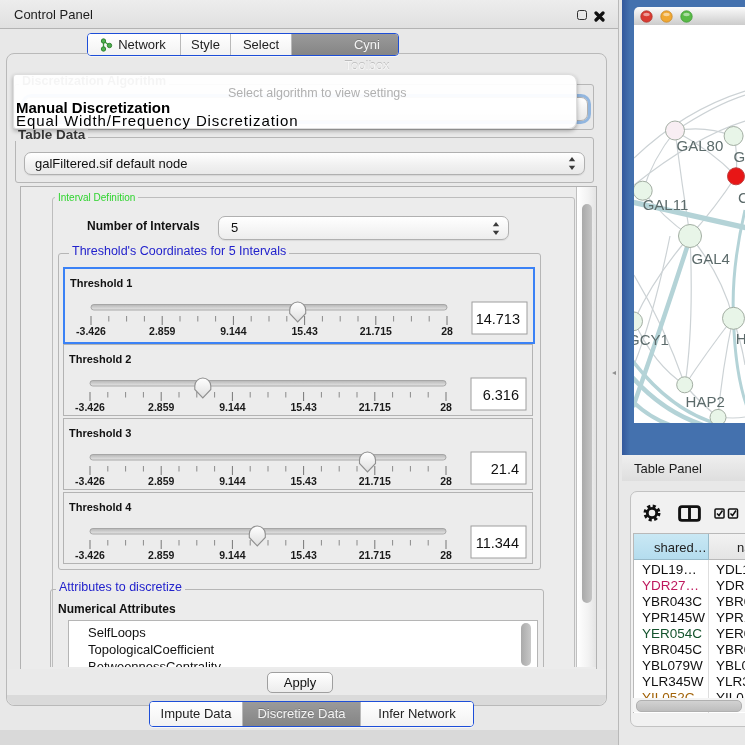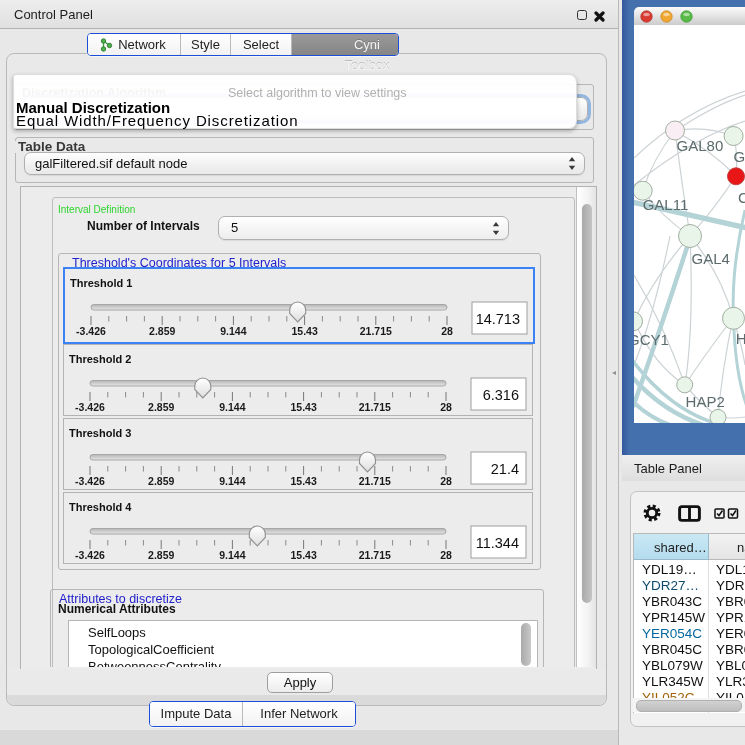--- a/index.html
+++ b/index.html
@@ -1,19 +1,19 @@
 <!DOCTYPE html>
 <html><head><meta charset="utf-8">
 <style>
 html,body{margin:0;padding:0;}
 body{width:745px;height:745px;overflow:hidden;font-family:"Liberation Sans",sans-serif;background:#e8e8e8;}
 #page{position:relative;width:745px;height:745px;overflow:hidden;}
 .abs{position:absolute;}
 .grp{position:absolute;border:1px solid #b6b6b6;border-radius:3px;}
-.glabel{position:absolute;background:#e9e9e9;padding:0 3px;line-height:12px;margin-top:12px;}
+.glabel{position:absolute;background:#e9e9e9;padding:0 3px;line-height:12px;}
 .combo{position:absolute;background:linear-gradient(#ffffff,#f0f0f0 60%,#e9e9e9);border:1px solid #b0b0b0;border-radius:7px;box-shadow:0 1px 1px rgba(0,0,0,.08);}
 .combo .ctext{position:absolute;left:10px;top:4px;font-size:13px;color:#111;}
 .carrows{position:absolute;top:4px;}
 .seg{position:absolute;display:flex;background:#fff;border:1px solid #1d4ed8;border-radius:4px;height:21px;box-shadow:0 1px 0 rgba(255,255,255,.6);}
 .seg .s{font-size:13px;color:#222;line-height:21px;text-align:center;box-sizing:border-box;border-right:1px solid #b9b9b9;background:linear-gradient(#ffffff,#f2f2f2);}
 .seg .s:last-child{border-right:none;border-radius:0 3px 3px 0;}
 .seg .s:first-child{border-radius:3px 0 0 3px;}
 .seg .sel{background:linear-gradient(#9a9a9a,#858585);color:#f4f4f4;text-shadow:0 -1px 0 rgba(0,0,0,.2);}
 </style></head>
 <body>
@@ -169,20 +169,21 @@
     <div style="position:absolute;right:6px;top:2px;width:10px;height:43px;background:linear-gradient(90deg,#aaaaaa,#c8c8c8);border-radius:5px;"></div>
   </div>
   </div>
 </div>
 
 <div class="abs" style="left:7px;top:669px;width:599px;height:26px;background:#eaeaea;"></div>
 <div class="abs" style="left:267px;top:672px;width:64px;height:19px;background:linear-gradient(#ffffff,#ececec);border:1px solid #9f9f9f;border-radius:5px;font-size:13px;color:#111;text-align:center;line-height:19px;">Apply</div>
 
 <div class="seg" style="left:149px;top:701px;height:24px;">
 <div class="s" style="line-height:24px;width:93px;">Impute Data</div>
+<div class="s sel" style="line-height:24px;width:118px;">Discretize Data</div>
 <div class="s" style="line-height:24px;width:112px;">Infer Network</div>
 </div>
 <div class="abs" style="left:0;top:730px;width:618px;height:15px;background:#d9d9d9;"></div>
 
 <div class="abs" style="left:13px;top:74px;width:562px;height:53px;background:rgba(255,255,255,.95);border:1px solid rgba(170,170,170,.4);border-radius:3px 8px 8px 3px;box-shadow:0 2px 4px rgba(0,0,0,.3);"></div>
 <div class="abs" style="left:228px;top:85.5px;font-size:12.5px;color:#b0b0b0;">Select algorithm to view settings</div>
 <div class="abs" style="left:16px;top:98.5px;font-size:15px;font-weight:bold;color:#000;">Manual Discretization</div>
 <div class="abs" style="left:16px;top:111.5px;font-size:15px;letter-spacing:0.9px;color:#000;">Equal Width/Frequency Discretization</div>
 
 <div class="abs" style="left:612px;top:368px;font-size:8px;color:#909090;">◂</div>
@@ -281,27 +282,27 @@
 
 <div class="abs" style="left:633px;top:533px;width:112px;height:179px;overflow:hidden;border-top:1px solid #b9b9b9;border-left:1px solid #b9b9b9;">
   <div style="position:absolute;left:0;top:0;width:74px;height:25px;background:linear-gradient(#c9e8f4,#b4dcee);border-right:1px solid #98bac9;border-bottom:1px solid #98bac9;"></div>
   <div style="position:absolute;left:75px;top:0;width:60px;height:25px;background:linear-gradient(#f2f2f2,#e4e4e4);border-bottom:1px solid #b9b9b9;"></div>
   <div style="position:absolute;left:20px;top:6px;font-size:13px;color:#222;">shared…</div>
   <div style="position:absolute;left:103px;top:6px;font-size:13px;color:#222;">na</div>
   <div style="position:absolute;left:0;top:26px;width:135px;background:#fff;height:153px;"></div>
   <div style="position:absolute;left:74px;top:26px;width:1px;height:153px;background:#dedede;"></div>
   <div style="position:absolute;left:8px;top:27.5px;font-size:13.5px;color:#111;">YDL19…</div>
 <div style="position:absolute;left:82px;top:27.5px;font-size:13.5px;color:#111;">YDL1</div>
-<div style="position:absolute;left:8px;top:43.5px;font-size:13.5px;color:#0c4a6e;">YDR27…</div>
+<div style="position:absolute;left:8px;top:43.5px;font-size:13.5px;color:#be185d;">YDR27…</div>
 <div style="position:absolute;left:82px;top:43.5px;font-size:13.5px;color:#111;">YDR2</div>
 <div style="position:absolute;left:8px;top:59.5px;font-size:13.5px;color:#111;">YBR043C</div>
 <div style="position:absolute;left:82px;top:59.5px;font-size:13.5px;color:#111;">YBR0</div>
 <div style="position:absolute;left:8px;top:75.5px;font-size:13.5px;color:#111;">YPR145W</div>
 <div style="position:absolute;left:82px;top:75.5px;font-size:13.5px;color:#111;">YPR1</div>
-<div style="position:absolute;left:8px;top:91.5px;font-size:13.5px;color:#0369a1;">YER054C</div>
+<div style="position:absolute;left:8px;top:91.5px;font-size:13.5px;color:#14532d;">YER054C</div>
 <div style="position:absolute;left:82px;top:91.5px;font-size:13.5px;color:#111;">YER0</div>
 <div style="position:absolute;left:8px;top:107.5px;font-size:13.5px;color:#111;">YBR045C</div>
 <div style="position:absolute;left:82px;top:107.5px;font-size:13.5px;color:#111;">YBR0</div>
 <div style="position:absolute;left:8px;top:123.5px;font-size:13.5px;color:#111;">YBL079W</div>
 <div style="position:absolute;left:82px;top:123.5px;font-size:13.5px;color:#111;">YBL0</div>
 <div style="position:absolute;left:8px;top:139.5px;font-size:13.5px;color:#111;">YLR345W</div>
 <div style="position:absolute;left:82px;top:139.5px;font-size:13.5px;color:#111;">YLR3</div>
 <div style="position:absolute;left:8px;top:155.5px;font-size:13.5px;color:#a16207;">YIL052C</div>
 <div style="position:absolute;left:82px;top:155.5px;font-size:13.5px;color:#111;">YIL0</div>
 </div>

